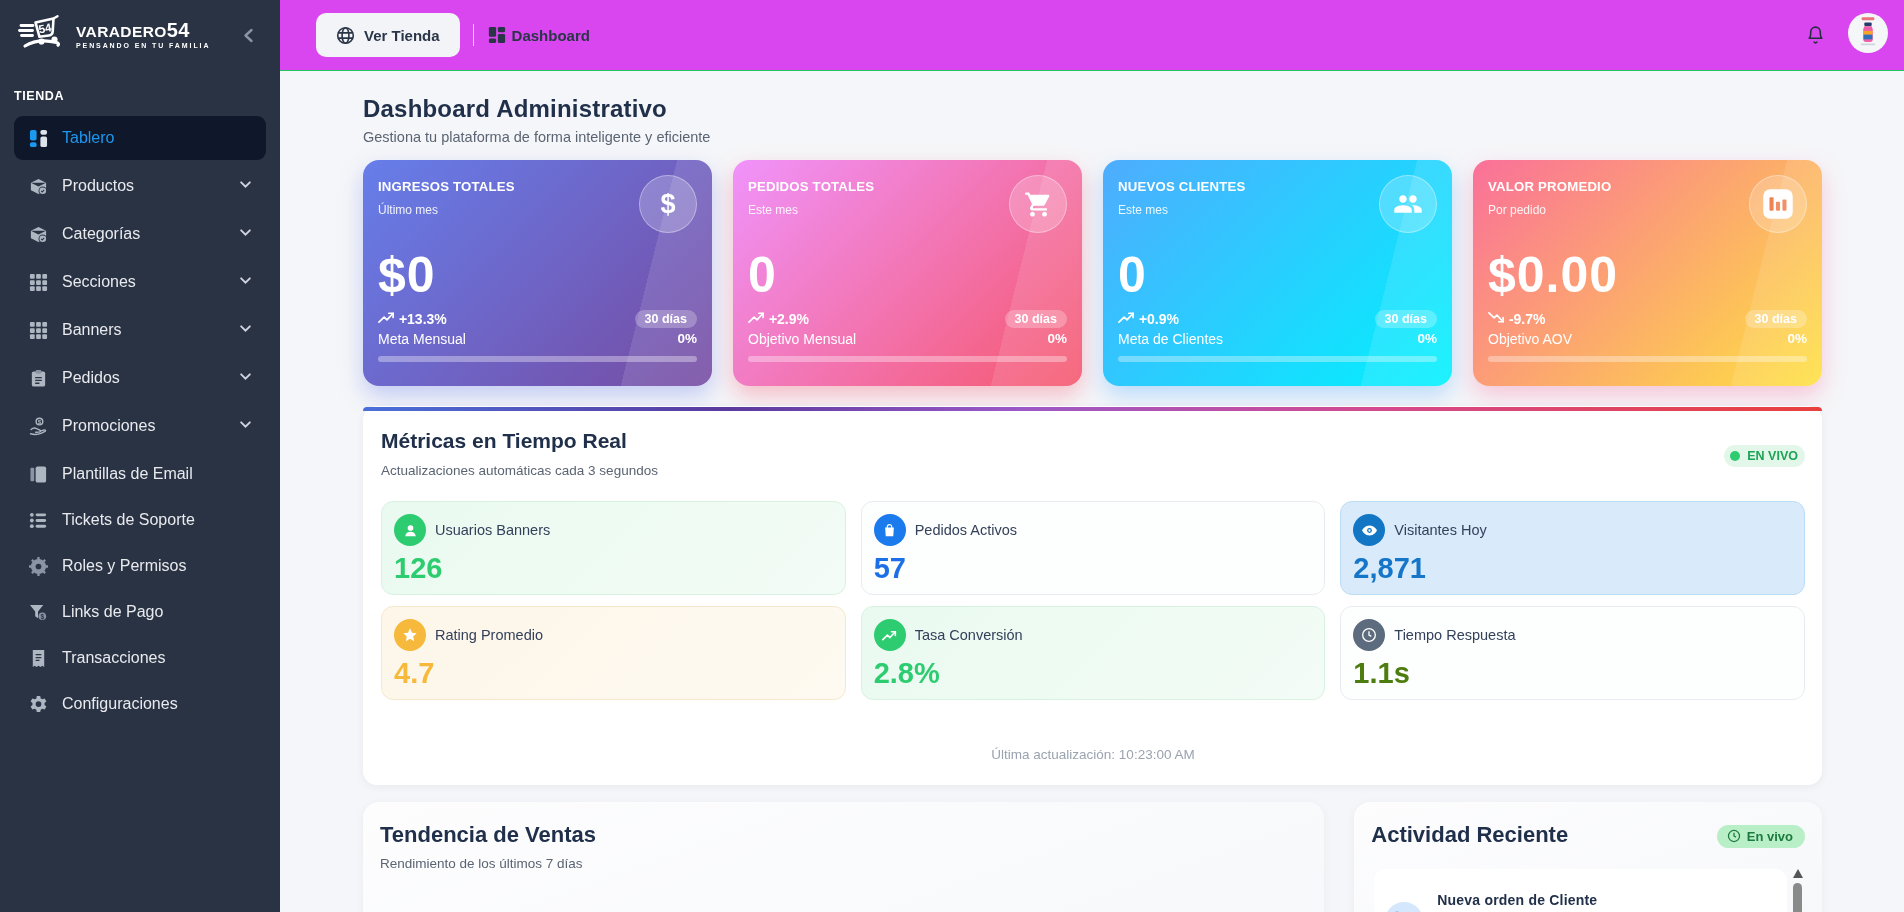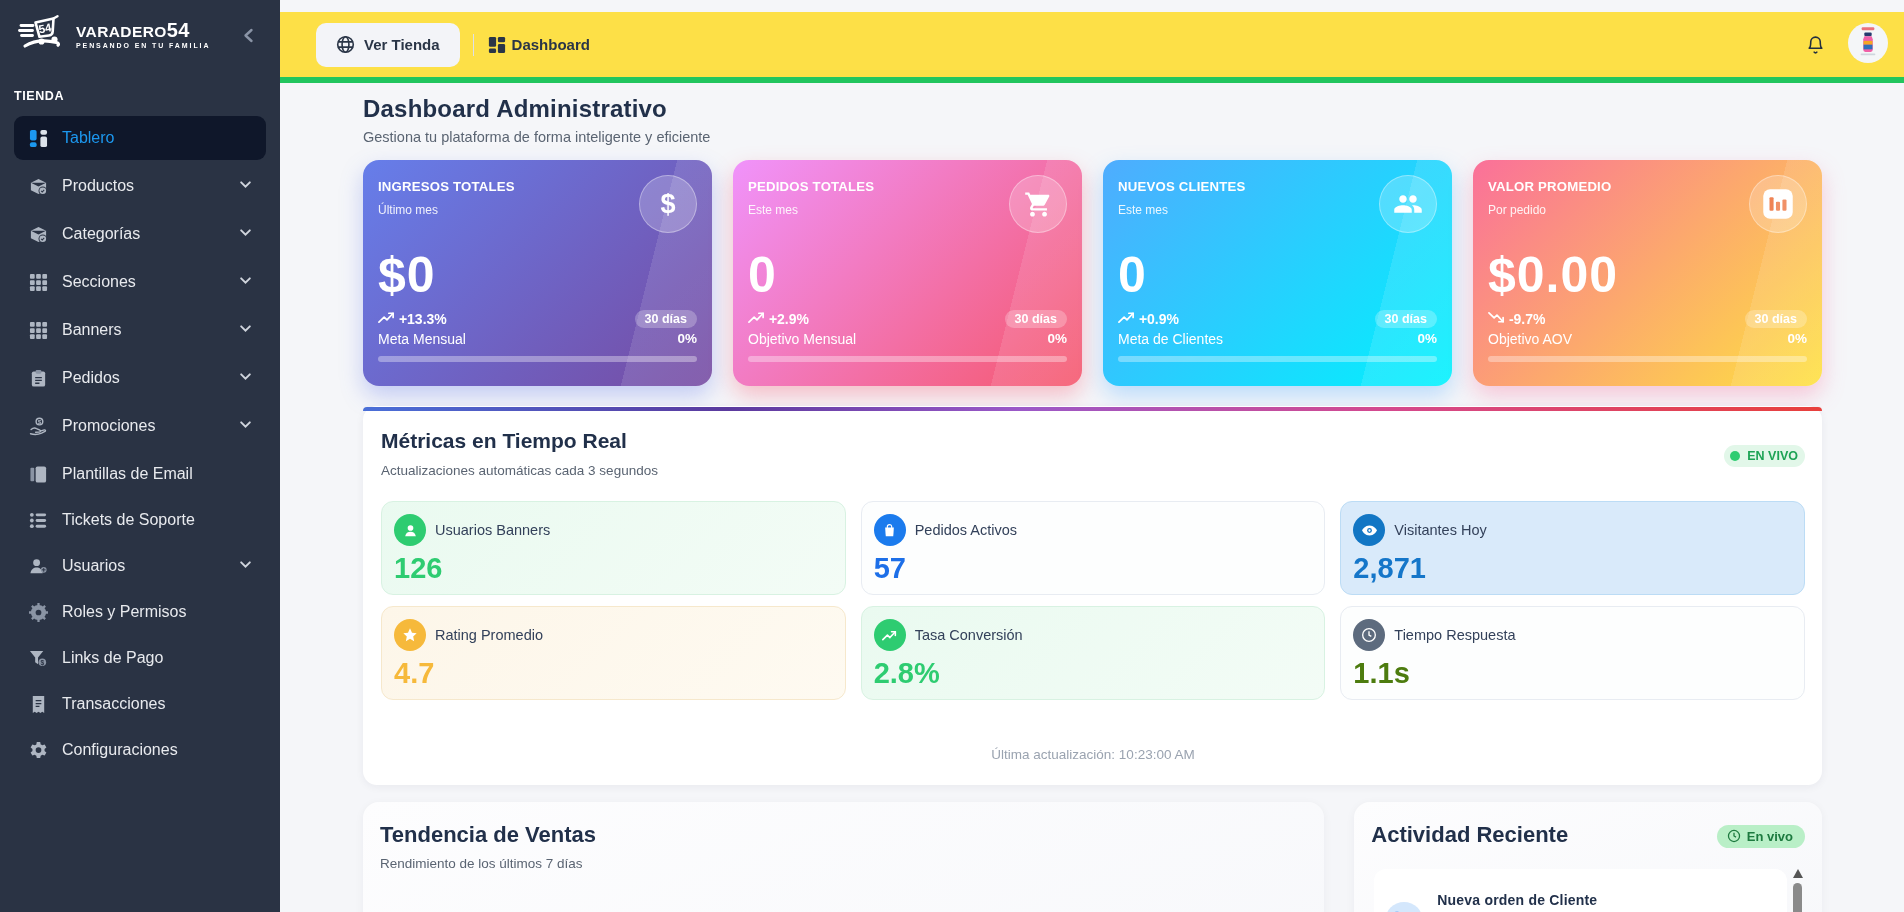--- a/index.html
+++ b/index.html
@@ -18,21 +18,21 @@
 .collapse-btn { margin-left:auto; margin-right:10px; display:flex; align-items:center; }
 .side-section { padding:0 14px; }
 .side-label { color:#fff; font-weight:bold; font-size:12.5px; letter-spacing:.6px; margin:23px 0 13px 14px; }
 .nav-item { display:flex; align-items:center; height:44px; margin-bottom:4px; padding:0 14px 0 15px; border-radius:9px; color:#e8eaee; font-size:16px; cursor:pointer; }
 .nav-item.active { background:#0f172a; color:#1c98ef; }
 .nav-item:nth-child(n+8) { margin-bottom:2px; }
 .nav-item .nico { width:19px; height:19px; margin-right:14px; flex:none; }
 .nav-item .chev { margin-left:auto; }
 
 
-.header { position:fixed; left:280px; top:12px; width:1624px; height:71px; background:#fde047; border-bottom:6px solid #22c55e; display:flex; align-items:center; padding:0 16px 0 36px; z-index:10; }
+.header { position:fixed; left:280px; top:0; width:1624px; height:71px; background:#d946ef; border-bottom:1px solid #22c55e; display:flex; align-items:center; padding:0 16px 0 36px; z-index:10; }
 .btn-tienda { display:flex; align-items:center; gap:9px; background:#f3f4f8; border-radius:10px; height:44px; padding:0 20px; font-size:15px; font-weight:bold; color:#2a3547; }
 .vsep { width:1px; height:22px; background:#dde0e8; margin:0 14px 0 13px; }
 .hdr-dash { display:flex; align-items:center; gap:6px; font-size:15px; font-weight:bold; color:#2a3547; }
 .hdr-right { margin-left:auto; display:flex; align-items:center; gap:23px; }
 
 
 .main { position:absolute; left:280px; top:71px; width:1624px; padding:24px 82px 0 83px; }
 .page-title { font-size:24px; font-weight:bold; color:#21304a; letter-spacing:.2px; }
 .page-sub { font-size:14.5px; color:#5a6472; margin-top:6px; }
 
@@ -214,30 +214,20 @@
             <rect x="7" y="2.5" width="11" height="3" rx="1.5"></rect>
             <circle cx="3" cy="10" r="2"></circle>
             <rect x="7" y="8.5" width="11" height="3" rx="1.5"></rect>
             <circle cx="3" cy="16" r="2"></circle>
             <rect x="7" y="14.5" width="11" height="3" rx="1.5"></rect>
           </g>
         </svg>
       Tickets de Soporte</div>
     <div class="nav-item">
       <svg class="nico" viewBox="0 0 20 20">
-          <circle cx="8" cy="6" r="3.6" fill="#aeb6c2"></circle>
-          <path d="M1.5 17c.6-4 3.4-6 6.5-6s5.9 2 6.5 6z" fill="#aeb6c2"></path>
-          <circle cx="15.5" cy="13.5" r="3" fill="#8a94a4"></circle>
-          <path d="M15.5 11.5v4M13.5 13.5h4" stroke="#2a3344" stroke-width="1"></path>
-        </svg>
-      Usuarios<span class="chev"><svg width="13" height="13" viewBox="0 0 12 12">
-            <path d="M2 4l4 4 4-4" stroke="#cfd4dc" stroke-width="1.8" fill="none" stroke-linecap="round"></path>
-          </svg></span></div>
-    <div class="nav-item">
-      <svg class="nico" viewBox="0 0 20 20">
           <circle cx="10" cy="10" r="8" fill="#8a94a4"></circle>
           <circle cx="10" cy="10" r="3" fill="#2a3344"></circle>
           <g stroke="#8a94a4" stroke-width="2.4">
             <path d="M10 0v4M10 16v4M0 10h4M16 10h4M3 3l2.8 2.8M14.2 14.2L17 17M17 3l-2.8 2.8M5.8 14.2L3 17"></path>
           </g>
         </svg>
       Roles y Permisos</div>
     <div class="nav-item">
       <svg class="nico" viewBox="0 0 20 20">
           <path d="M1 2h14l-5.5 7v7l-3-2V9Z" fill="#aeb6c2"></path>

